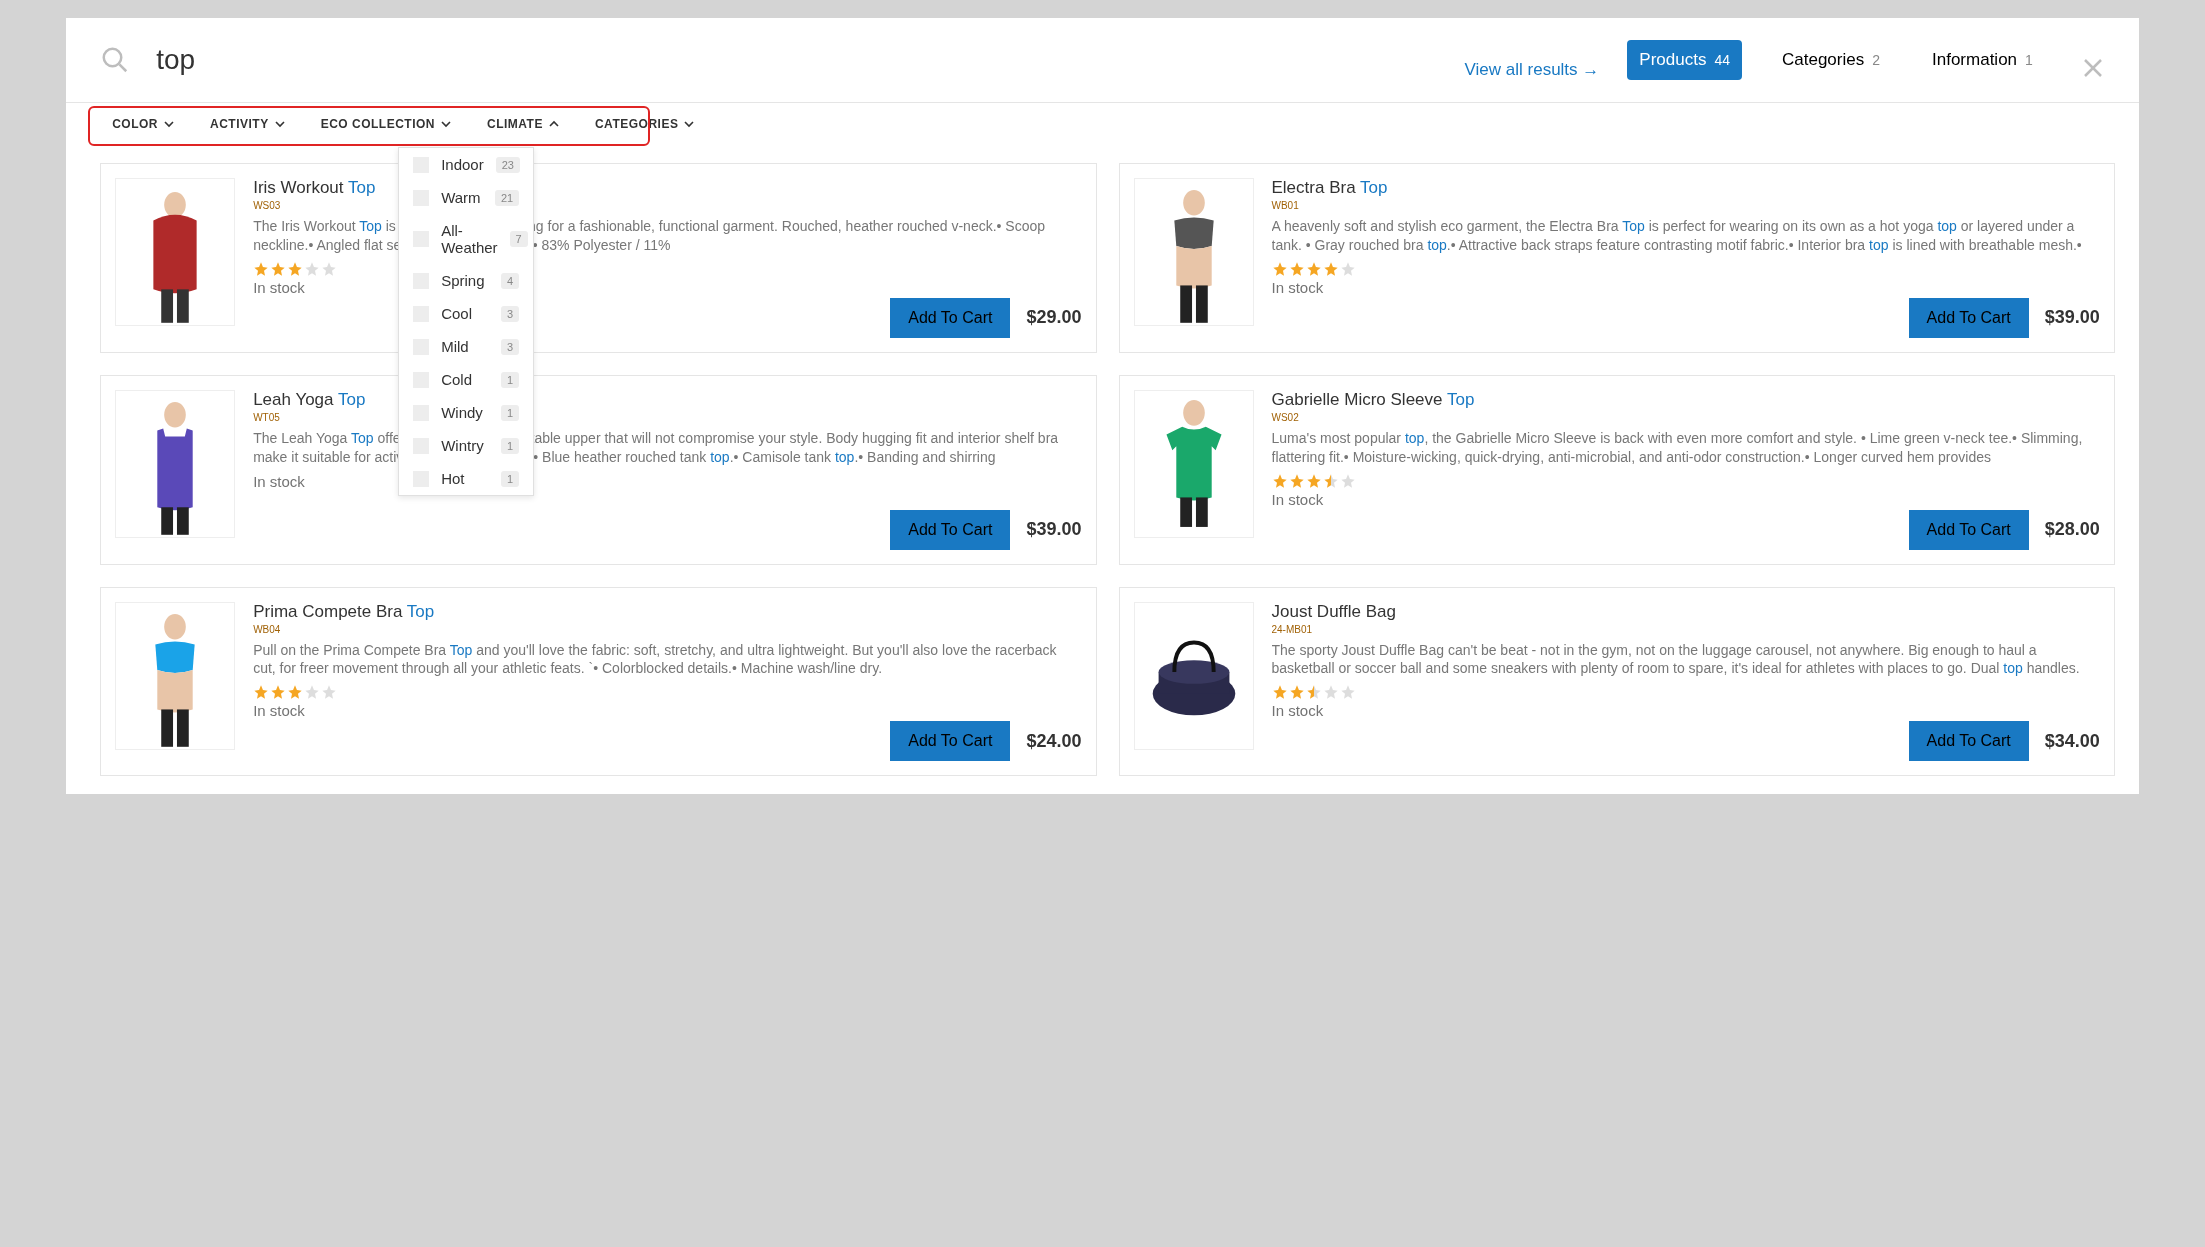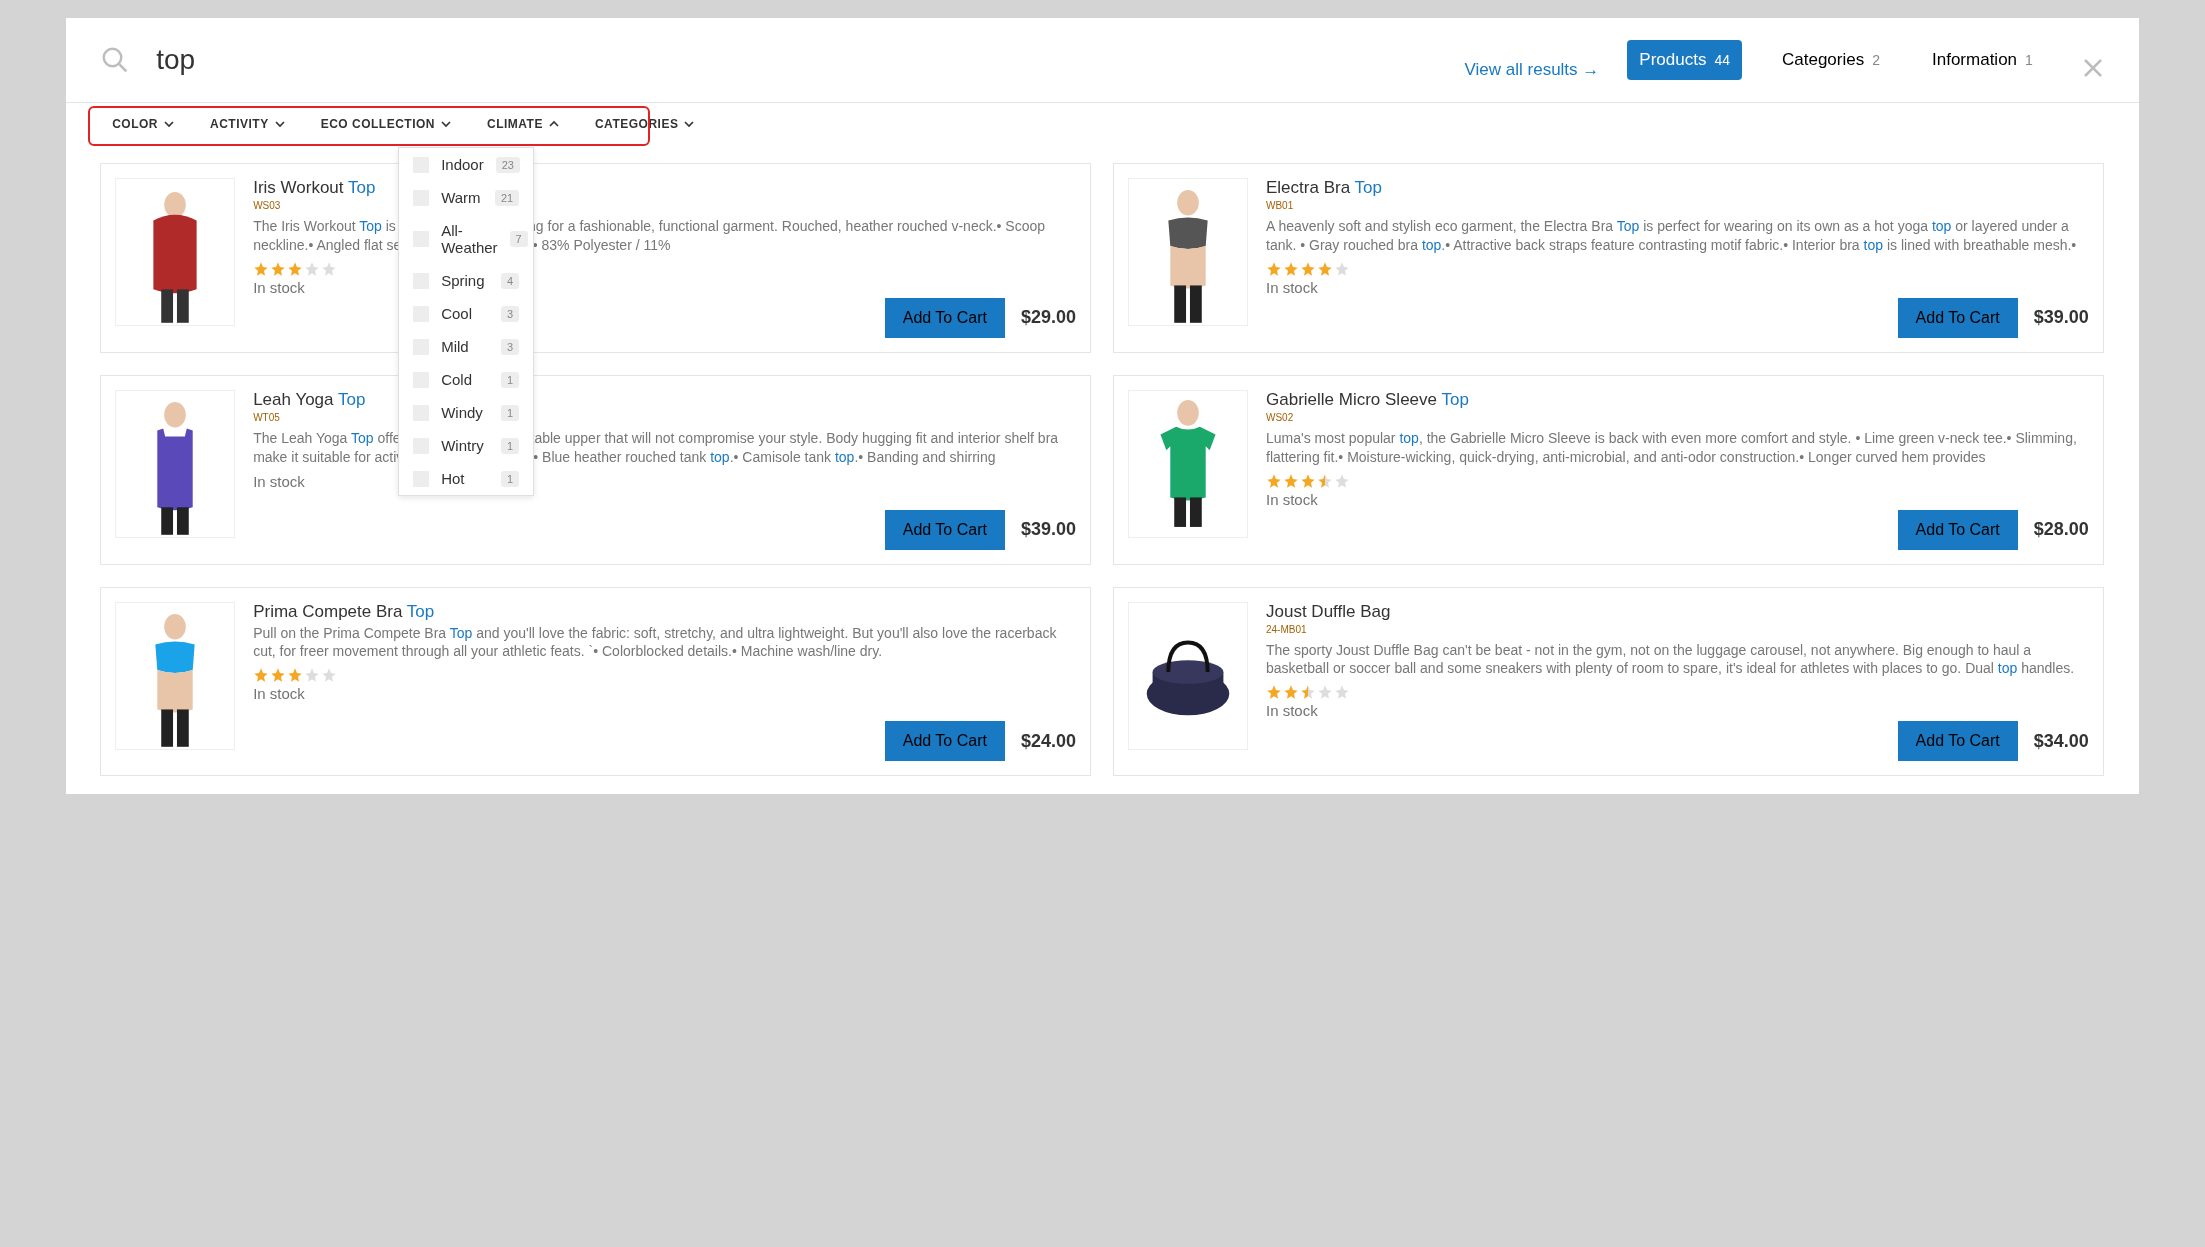--- a/index.html
+++ b/index.html
@@ -18,21 +18,21 @@
 .filter-row { display: flex; gap: 0; padding: 0 0; position: relative; }
 .filter-highlight { border: 2px solid #e02424; border-radius: 6px; position: absolute; top: 3px; left: 22px; width: 562px; height: 40px; pointer-events: none; }
 .filter-btn { display: flex; align-items: center; gap: 6px; font-size: 12px; font-weight: 700; letter-spacing: 0.5px; color: #333; padding: 14px 18px; cursor: pointer; }
 .filter-btn:first-child { margin-left: 28px; }
 .chevron { width: 10px; height: 10px; }
 .dropdown { position: absolute; top: 44px; left: 332px; width: 136px; background: #fff; border: 1px solid #e0e0e0; box-shadow: 0 2px 6px rgba(0,0,0,0.1); z-index: 50; }
 .dropdown-item { display: flex; align-items: center; padding: 8px 14px; gap: 12px; cursor: pointer; font-size: 15px; color: #333; }
 .dropdown-item .chk { width: 16px; height: 16px; background: #ededed; flex-shrink: 0; }
 .dropdown-item .dd-label { flex: 1; }
 .dropdown-item .dd-count { background: #ededed; color: #888; font-size: 11px; padding: 2px 6px; border-radius: 3px; }
-.results { display: grid; grid-template-columns: 1fr 1fr; gap: 22px; padding: 18px 35px 18px 34px; }
+.results { display: grid; grid-template-columns: 1fr 1fr; gap: 22px; padding: 18px 24px 18px 34px; }
 .card { border: 1px solid #e5e5e5; padding: 14px; display: flex; gap: 18px; }
 .thumb { width: 120px; height: 148px; border: 1px solid #eee; flex-shrink: 0; display: flex; align-items: center; justify-content: center; background: #fff; }
 .thumb svg { width: 100%; height: 100%; }
 .card-body { flex: 1; display: flex; flex-direction: column; }
 .title { font-size: 17px; color: #333; margin-bottom: 2px; }
 .title .hl { color: #1979c3; }
 .sku { color: #a16207; font-size: 10px; margin-bottom: 6px; }
 .desc { font-size: 14px; color: #777; line-height: 1.35; margin-bottom: 6px; max-height: 58px; overflow: hidden; }
 .desc .hl { color: #1979c3; }
 .stars { display: flex; gap: 1px; margin-bottom: 2px; }
@@ -304,20 +304,21 @@
             <rect width="120" height="148" fill="#fff"></rect>
             <ellipse cx="60" cy="24" rx="11" ry="13" fill="#e8c5a8"></ellipse>
             <path d="M40 42 Q60 36 80 42 L78 68 Q60 74 42 68 Z" fill="#1aa3e8"></path>
             <path d="M42 68 Q60 74 78 68 L78 108 Q60 114 42 108 Z" fill="#e8c5a8"></path>
             <rect x="46" y="108" width="12" height="38" fill="#222"></rect>
             <rect x="62" y="108" width="12" height="38" fill="#222"></rect>
           </svg>
         </div>
         <div class="card-body">
           <div class="title">Prima Compete Bra <span class="hl">Top</span></div>
+          <div class="sku">WB04</div>
           <div class="desc">Pull on the Prima Compete Bra <span class="hl">Top</span> and you'll love the fabric: soft, stretchy, and ultra lightweight. But you'll also love the racerback cut, for freer movement through all your athletic feats. `• Colorblocked details.• Machine wash/line dry.</div>
           <div class="stars">
             <svg class="star" viewBox="0 0 24 24">
               <path fill="#f5a623" d="M12 2l2.9 6.9L22 10l-5.5 4.8L18 22l-6-3.6L6 22l1.5-7.2L2 10l7.1-1.1z"></path>
             </svg>
             <svg class="star" viewBox="0 0 24 24">
               <path fill="#f5a623" d="M12 2l2.9 6.9L22 10l-5.5 4.8L18 22l-6-3.6L6 22l1.5-7.2L2 10l7.1-1.1z"></path>
             </svg>
             <svg class="star" viewBox="0 0 24 24">
               <path fill="#f5a623" d="M12 2l2.9 6.9L22 10l-5.5 4.8L18 22l-6-3.6L6 22l1.5-7.2L2 10l7.1-1.1z"></path>

